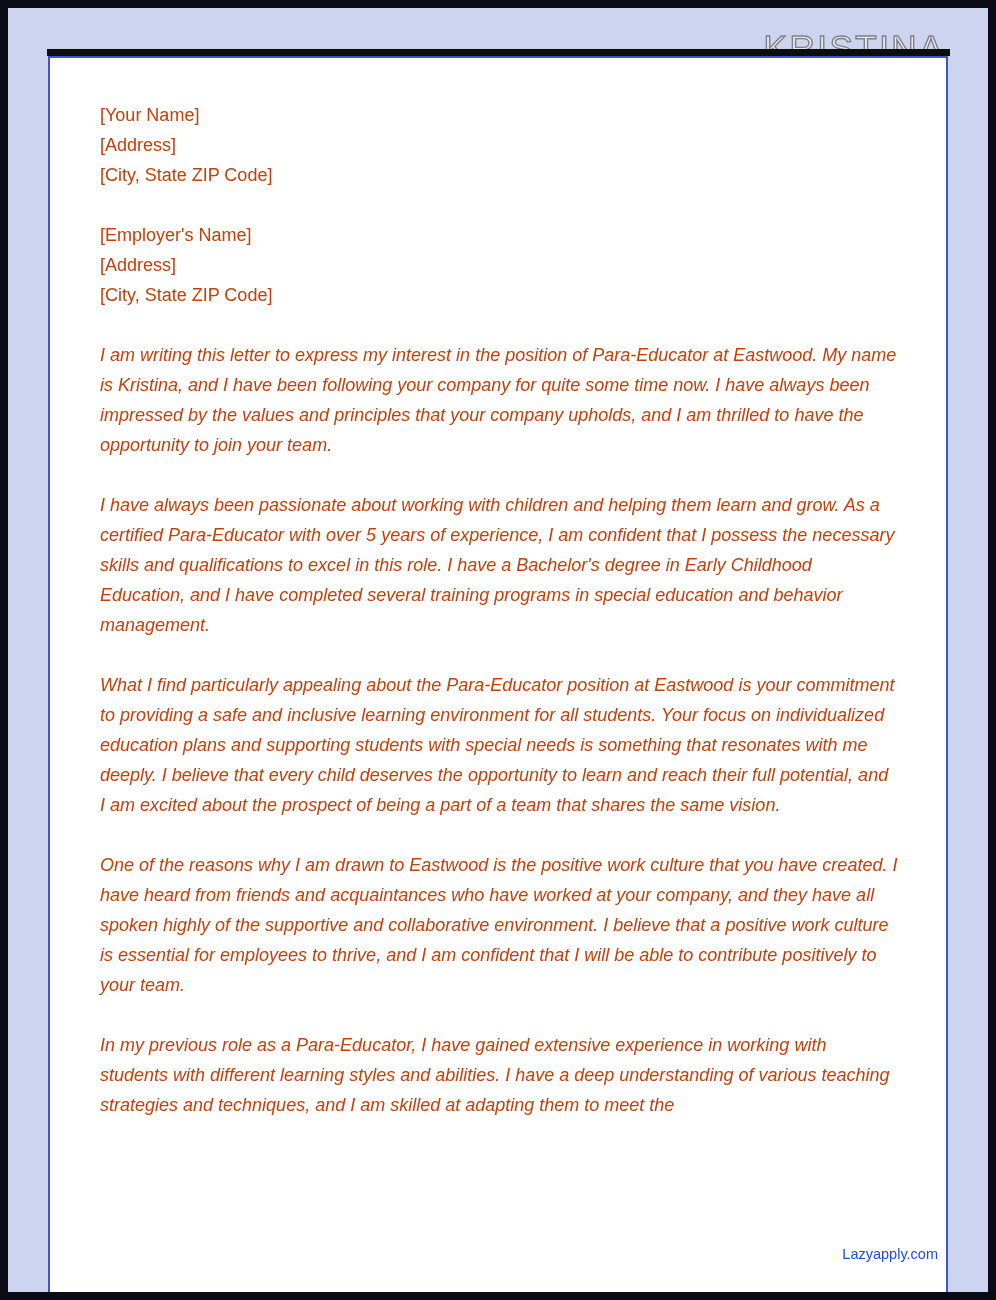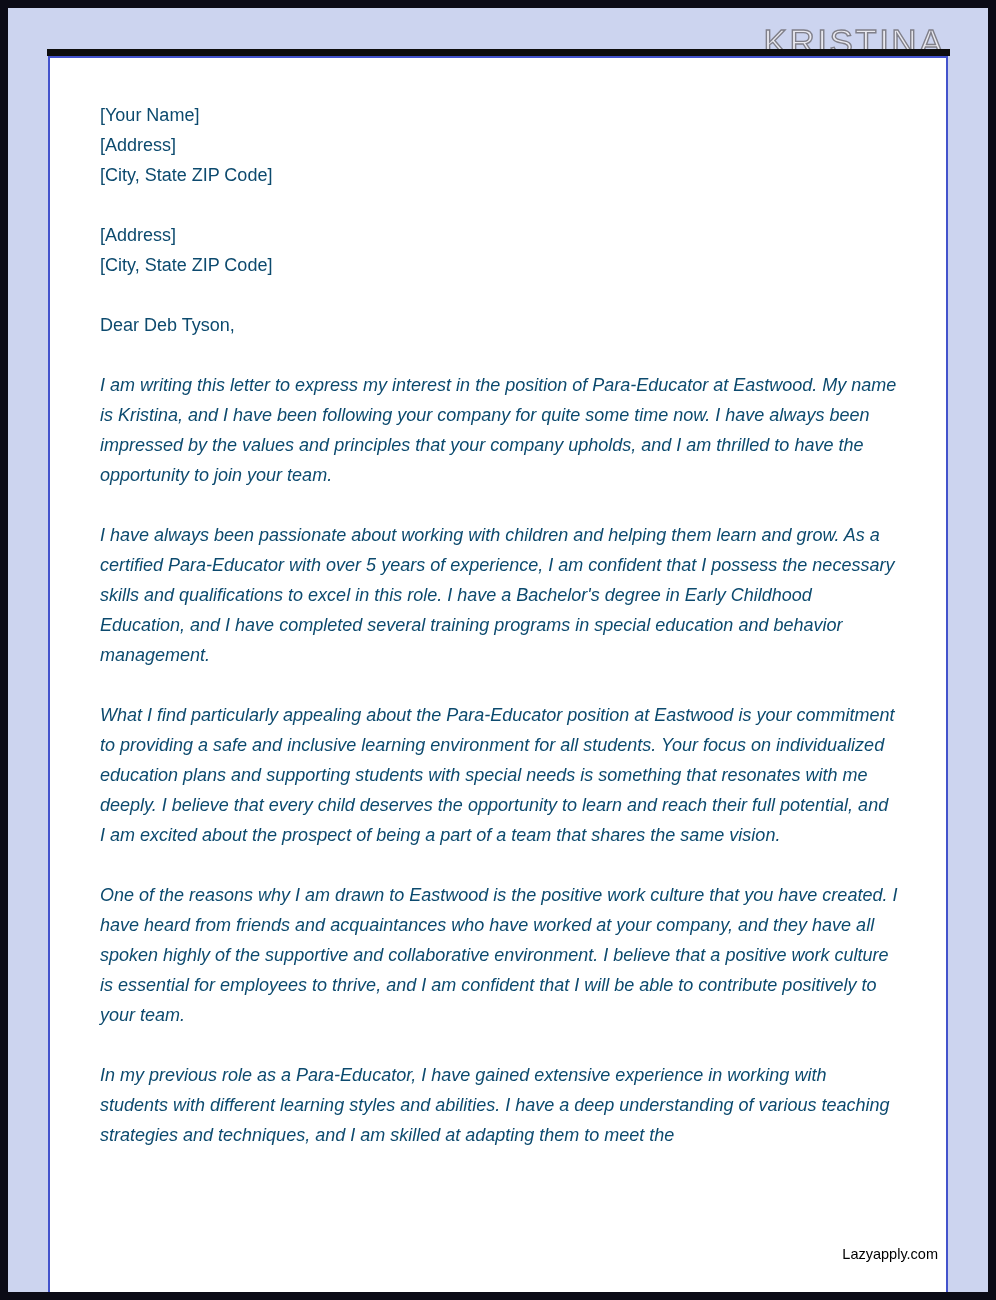--- a/index.html
+++ b/index.html
@@ -10,21 +10,21 @@
   .frame {
     position: relative;
     width: 996px; height: 1300px;
     box-sizing: border-box;
     border: 8px solid #0b0b16;
     background: #ccd4ef;
     overflow: hidden;
   }
   .logo {
     position: absolute;
-    top: 14px; right: 43px;
+    top: 20px; right: 43px;
     font-size: 35px;
     letter-spacing: 2.5px;
     font-weight: 400;
     color: #e9e9f0;
     -webkit-text-stroke: 1.4px #80808a;
     text-transform: uppercase;
   }
   .top-bar {
     position: absolute;
     left: 39px; top: 41px;
@@ -34,32 +34,32 @@
   .page {
     position: absolute;
     left: 40px; top: 48px;
     width: 900px; height: 1400px;
     box-sizing: border-box;
     background: #ffffff;
     border: 2px solid #4353cc;
     padding: 42px 52px 0 50px;
   }
   .letter {
-    color: #0c4a6e;
+    color: #c2410c;
     font-size: 18px;
     line-height: 30px;
   }
   .block { margin-bottom: 30px; }
   .block:last-child { margin-bottom: 0; }
   .para { width: 798px; margin: 0 0 30px 0; font-style: italic; }
   .watermark {
     position: absolute;
     right: 50px; top: 1238px;
     font-size: 14.5px;
-    color: #000000;
+    color: #1d4ed8;
   }
 </style>
 </head>
 <body>
 
 <div class="frame">
 
   <div class="logo">KRISTINA</div>
 
   <div class="top-bar"></div>
@@ -67,25 +67,25 @@
   <div class="page">
     <div class="letter">
 
       <div class="block">
         <div>[Your Name]</div>
         <div>[Address]</div>
         <div>[City, State ZIP Code]</div>
       </div>
 
       <div class="block">
+        <div>[Employer's Name]</div>
         <div>[Address]</div>
         <div>[City, State ZIP Code]</div>
       </div>
 
-      <div class="block">Dear Deb Tyson,</div>
 
       <p class="para">I am writing this letter to express my interest in the position of Para-Educator at Eastwood. My name is Kristina, and I have been following your company for quite some time now. I have always been impressed by the values and principles that your company upholds, and I am thrilled to have the opportunity to join your team.</p>
       <p class="para">I have always been passionate about working with children and helping them learn and grow. As a certified Para-Educator with over 5 years of experience, I am confident that I possess the necessary skills and qualifications to excel in this role. I have a Bachelor's degree in Early Childhood Education, and I have completed several training programs in special education and behavior management.</p>
       <p class="para">What I find particularly appealing about the Para-Educator position at Eastwood is your commitment to providing a safe and inclusive learning environment for all students. Your focus on individualized education plans and supporting students with special needs is something that resonates with me deeply. I believe that every child deserves the opportunity to learn and reach their full potential, and I am excited about the prospect of being a part of a team that shares the same vision.</p>
       <p class="para">One of the reasons why I am drawn to Eastwood is the positive work culture that you have created. I have heard from friends and acquaintances who have worked at your company, and they have all spoken highly of the supportive and collaborative environment. I believe that a positive work culture is essential for employees to thrive, and I am confident that I will be able to contribute positively to your team.</p>
       <p class="para">In my previous role as a Para-Educator, I have gained extensive experience in working with students with different learning styles and abilities. I have a deep understanding of various teaching strategies and techniques, and I am skilled at adapting them to meet the</p>
 
     </div>
   </div>
 

